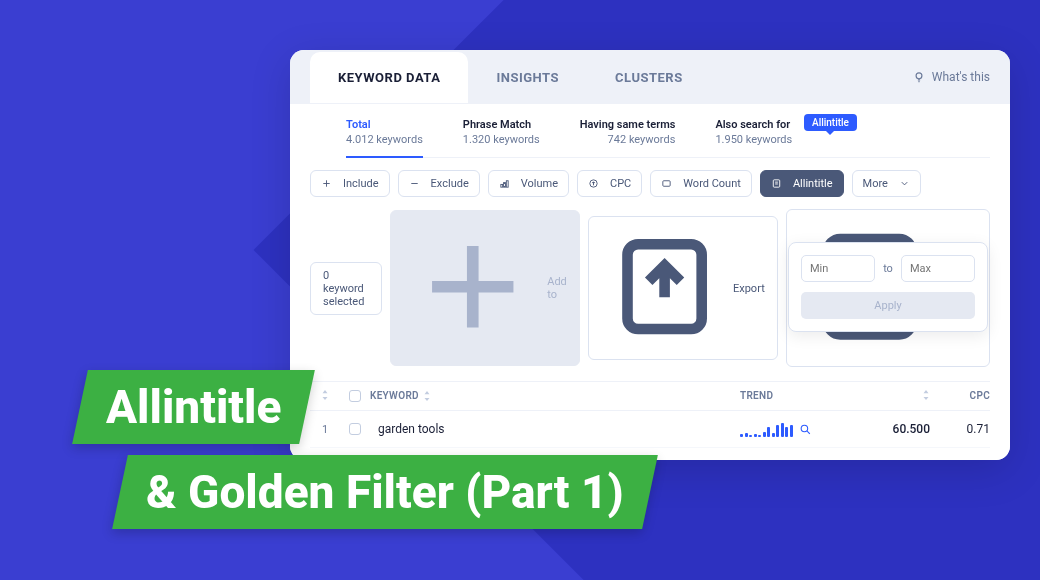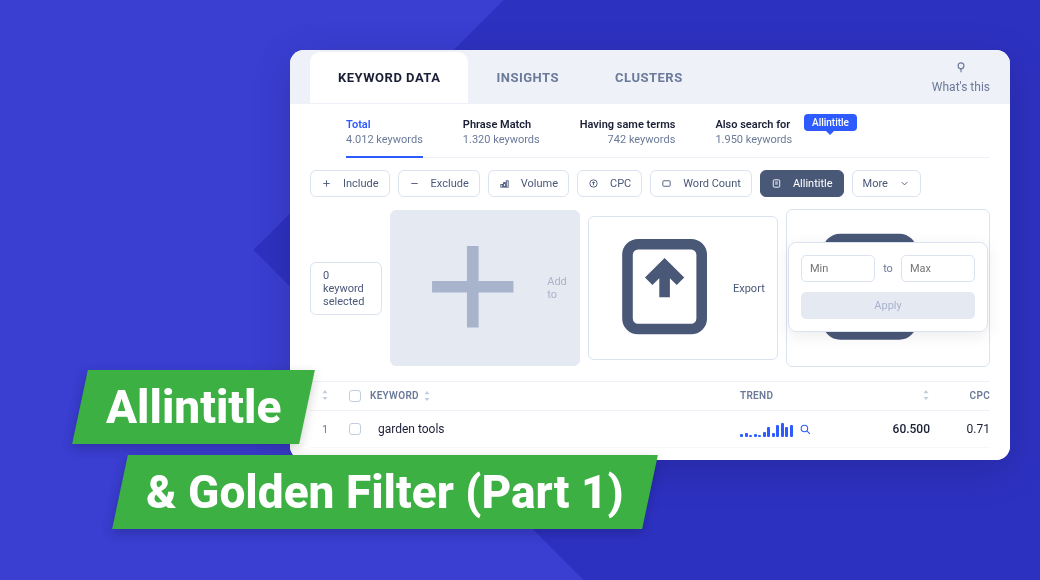--- a/index.html
+++ b/index.html
@@ -2,21 +2,21 @@
 <html><head>
 <meta charset="utf-8">
 <style>
 * { margin: 0; padding: 0; box-sizing: border-box; font-family: -apple-system, BlinkMacSystemFont, "Segoe UI", Roboto, sans-serif; }
 body { width: 1040px; height: 580px; background: #3a3ed1; position: relative; overflow: hidden; }
 .bg-shape { position: absolute; width: 900px; height: 900px; background: #2d31c0; transform: rotate(45deg); top: -200px; right: -300px; }
 .app-window { position: absolute; top: 50px; left: 290px; width: 720px; height: 410px; background: #f5f7fb; border-radius: 14px; overflow: hidden; box-shadow: 0 10px 40px rgba(0,0,0,0.15); }
 .tabs { display: flex; align-items: center; background: #eef1f8; height: 54px; padding: 16px 20px; gap: 0; }
 .tab { padding: 18px 28px; font-size: 13px; font-weight: 700; letter-spacing: 0.5px; color: #6b7a99; cursor: pointer; }
 .tab.active { background: #fff; color: #1a1f36; border-radius: 10px 10px 0 0; }
-.whats-this { margin-left: auto; font-size: 12px; color: #6b7a99; display: flex; align-items: center; gap: 6px; cursor: pointer; flex-direction: column; }
+.whats-this { margin-left: auto; font-size: 12px; color: #6b7a99; display: flex; align-items: center; gap: 6px; cursor: pointer; }
 .bulb-icon { width: 14px; height: 14px; display: inline-flex; }
 .content { background: #fff; padding: 14px 20px; }
 .stat-row { display: flex; gap: 40px; border-bottom: 1px solid #eef1f8; padding-bottom: 10px; margin-bottom: 12px; position: relative; margin-left: 36px; }
 .stat { font-size: 11px; }
 .stat-label { font-weight: 600; color: #1a1f36; margin-bottom: 2px; }
 .stat-value { color: #6b7a99; text-align: right; }
 .stat.active .stat-label { color: #2d5bff; }
 .stat.active { border-bottom: 2px solid #2d5bff; margin-bottom: -11px; padding-bottom: 10px; }
 .tooltip { position: absolute; top: -4px; left: 458px; background: #2d5bff; color: #fff; font-size: 10px; padding: 3px 8px; border-radius: 4px; font-weight: 500; }
 .tooltip::after { content: ''; position: absolute; bottom: -4px; left: 50%; margin-left: -4px; border: 4px solid transparent; border-top-color: #2d5bff; border-bottom: none; }

